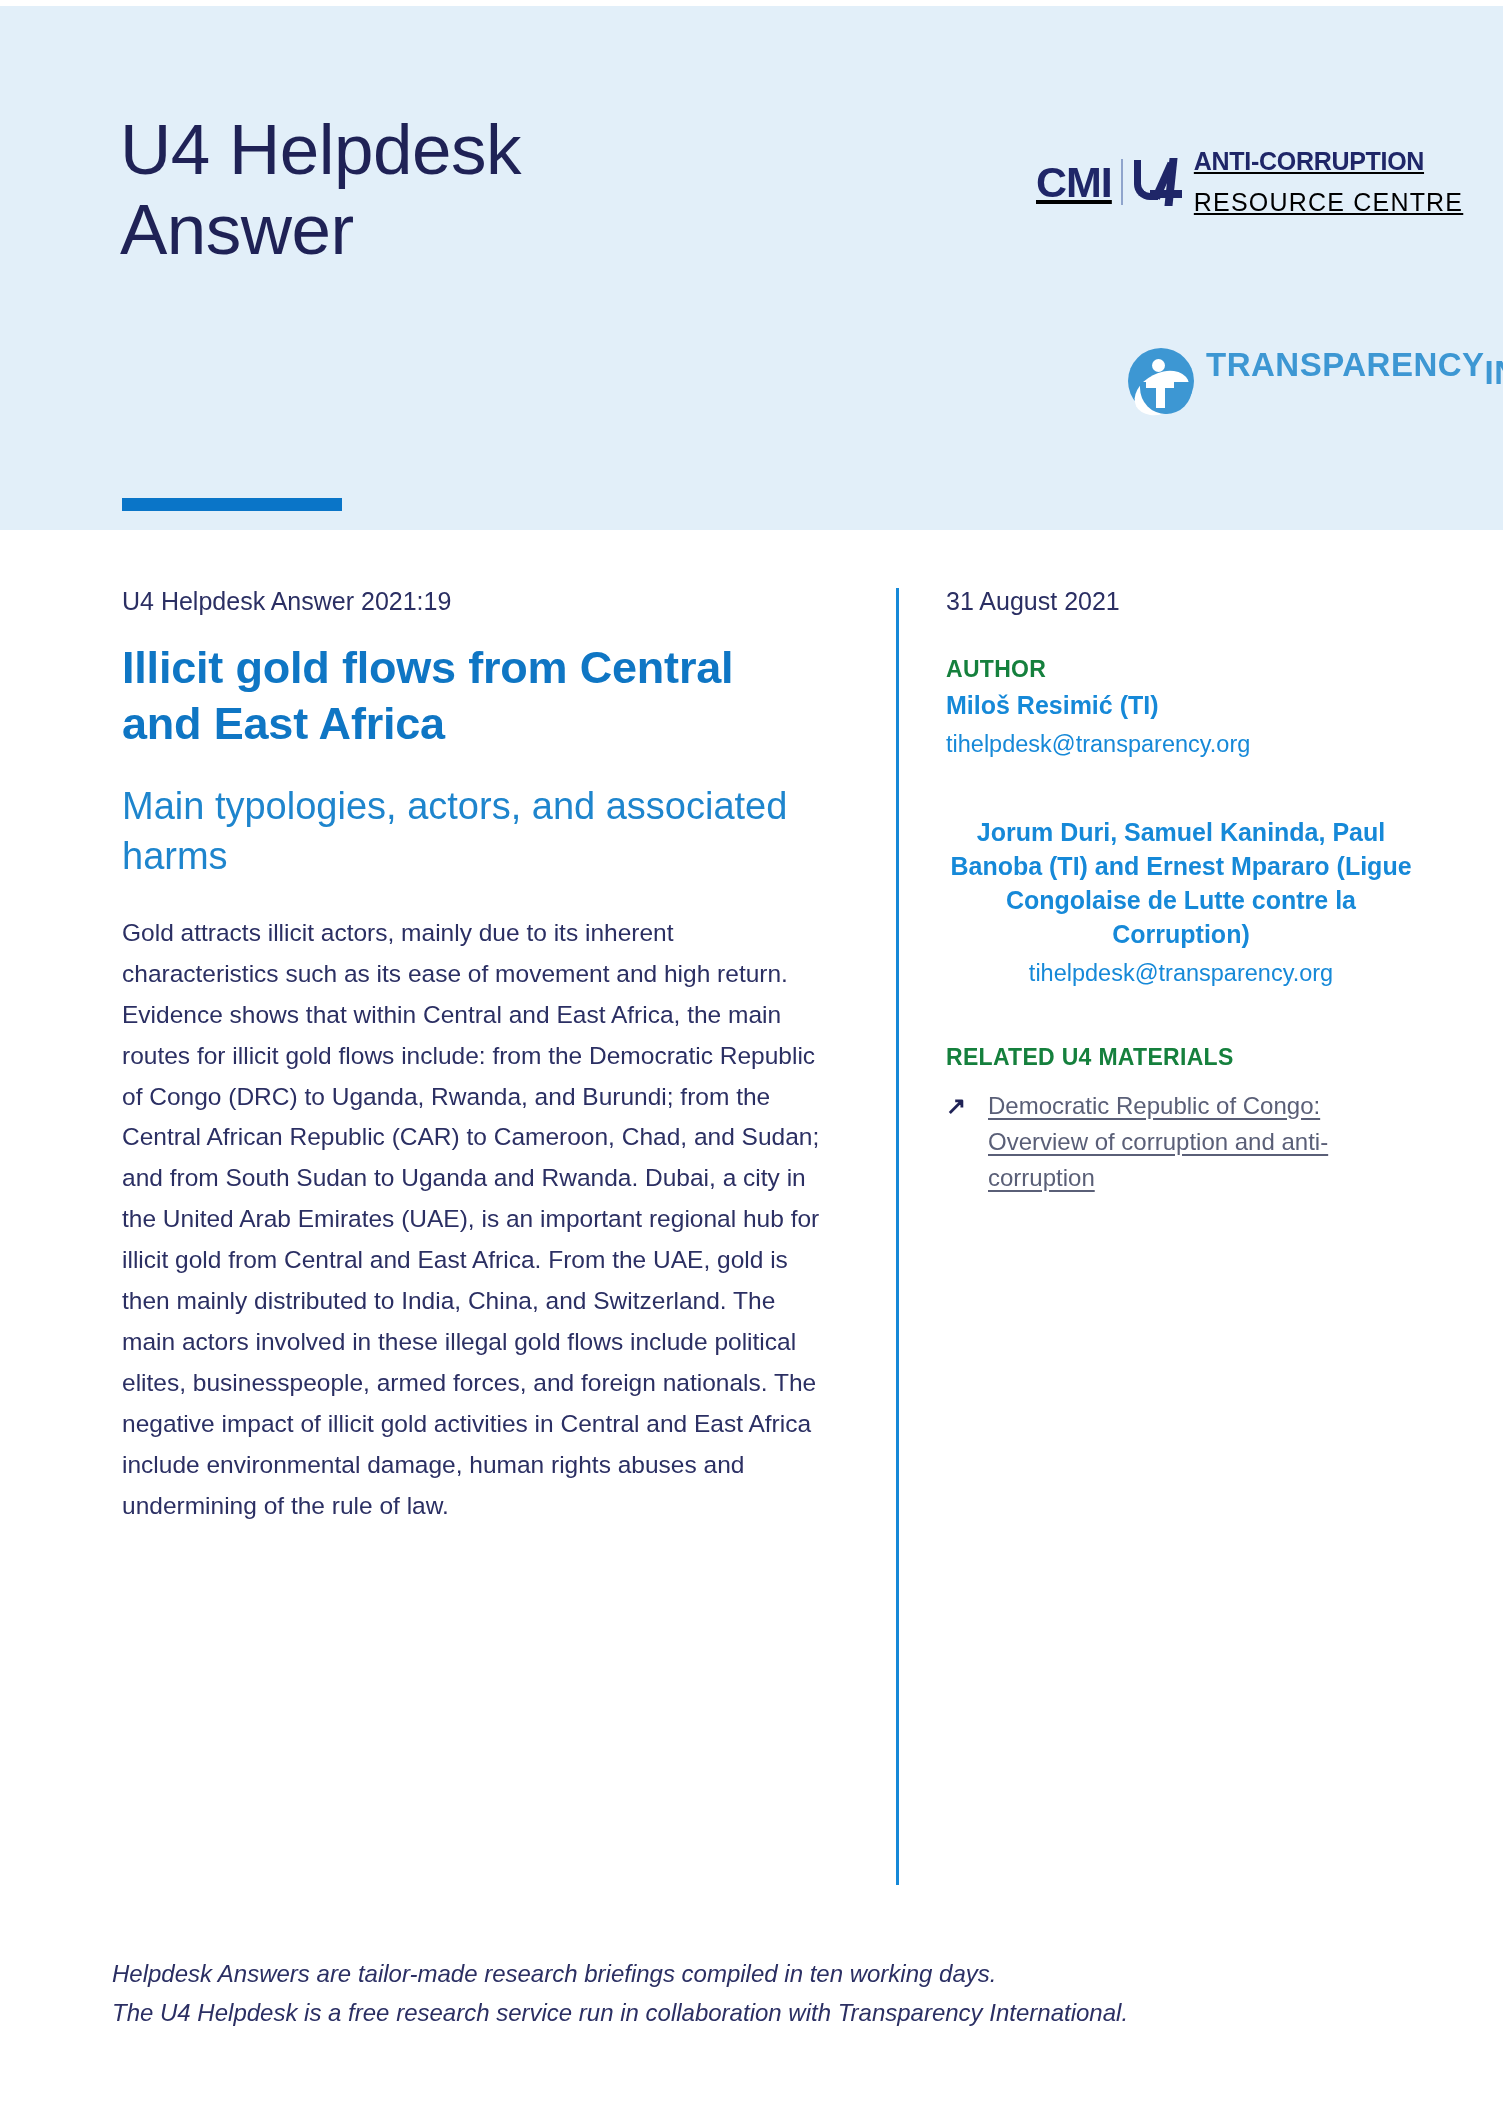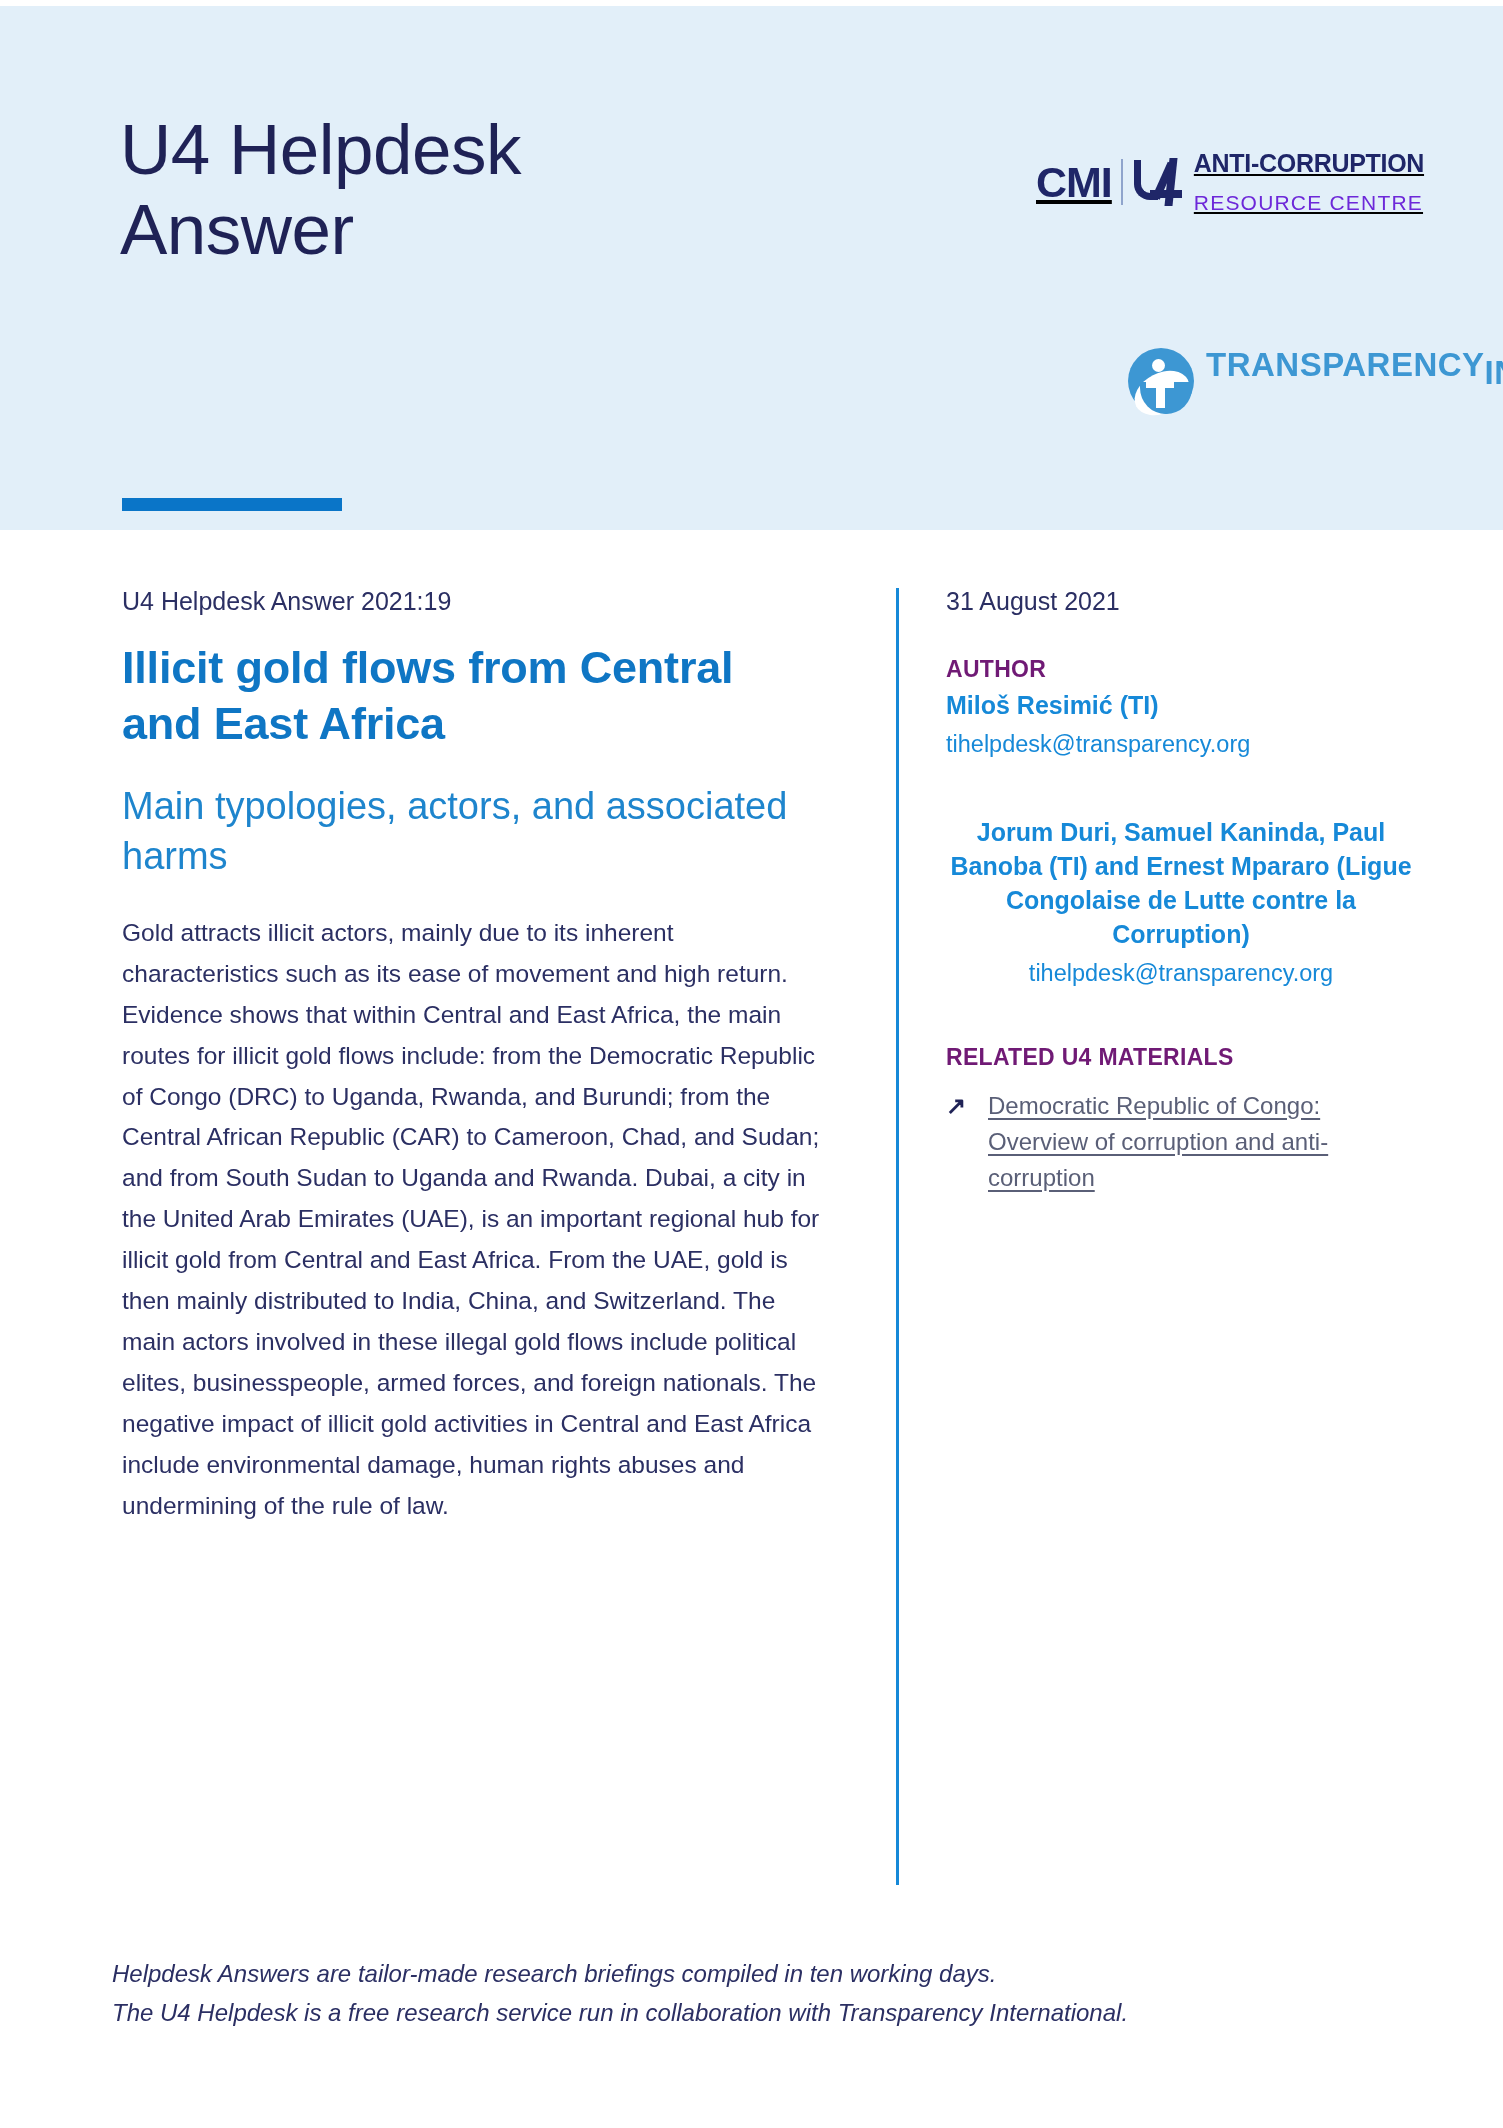--- a/index.html
+++ b/index.html
@@ -110,22 +110,22 @@
     flex-direction: column;
   }
   .cmi-line1 {
     font-size: 25px;
     font-weight: bold;
     color: #1f2668;
     letter-spacing: -0.3px;
     line-height: 1.06;
   }
   .cmi-line2 {
-    font-size: 21px;
-    color: #6d28d9;
+    font-size: 25px;
+    color: #000000;
     letter-spacing: 1.2px;
     line-height: 1.1;
     margin-top: 14px;
   }
 
   
   .ti-logo {
     position: absolute;
     left: 1128px;
     top: 348px;
@@ -271,21 +271,21 @@
 
   .date-line {
     font-size: 25px;
     color: #2b2f63;
     line-height: 1.3;
   }
   .meta-block { margin-top: 35px; }
   .meta-label {
     font-size: 23px;
     font-weight: bold;
-    color: #701a75;
+    color: #15803d;
     letter-spacing: 0.3px;
     line-height: 1.4;
   }
   .meta-name {
     font-size: 25px;
     font-weight: bold;
     color: #1689d8;
     line-height: 1.36;
     margin-top: 3px;
   }

